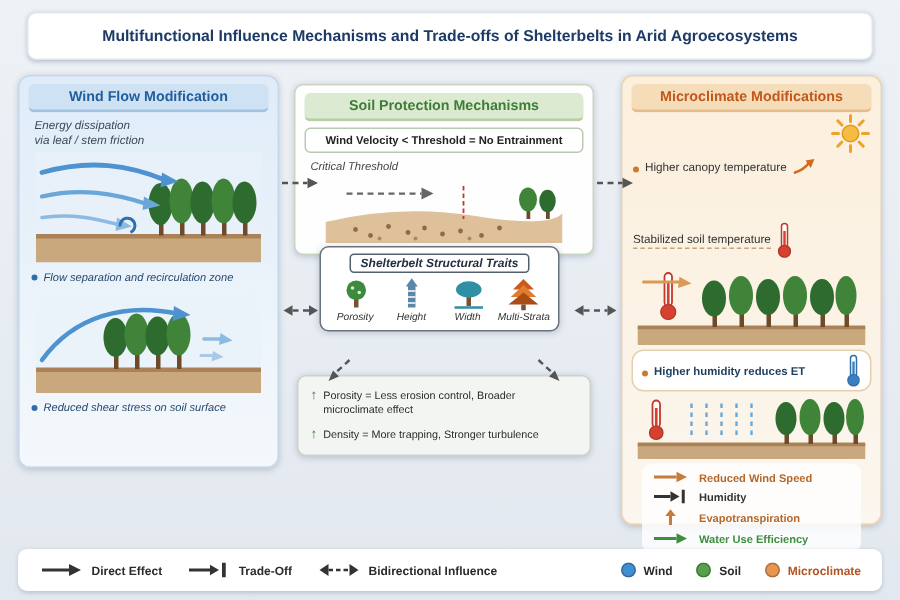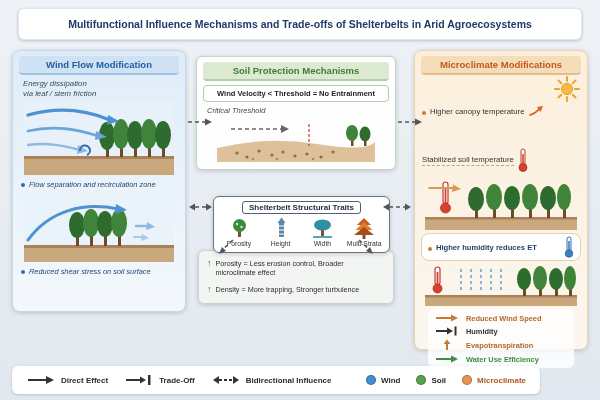--- a/index.html
+++ b/index.html
@@ -19,40 +19,40 @@
   .brow{display:flex;align-items:flex-start;gap:4px;padding:2px 8px;font-size:7.4px;font-style:italic;color:#24486e;}
   .bdot{width:4px;height:4px;border-radius:50%;background:#2d6fad;margin-top:3px;flex:none;}
   .bdot-o{background:#c97b2e;}
   svg.illus{display:block;margin:3px auto;}
   .soilbox{left:196px;top:56px;width:200px;height:114px;background:#fdfefd;border:1px solid #c9d6c2;border-radius:6px;z-index:1;}
   .rulepill{margin:4px 6px 2px;border:1px solid #b9c9b2;background:#fff;border-radius:4px;padding:3px 2px;text-align:center;
           font-weight:bold;font-size:7.5px;color:#222;}
   .soil-illus-wrap{position:relative;height:62px;}
   .crit{position:absolute;left:10px;top:2px;font-style:italic;font-size:7.5px;color:#444;z-index:2;}
   .soil-illus-wrap svg{position:absolute;left:20px;top:16px;}
-  .traitsbox{left:213px;top:196px;width:177px;height:57px;background:#fff;border:1.5px solid #6b7280;border-radius:6px;z-index:2;}
+  .traitsbox{left:213px;top:164px;width:160px;height:57px;background:#fff;border:1.5px solid #6b7280;border-radius:6px;z-index:2;font-style:italic;}
   .traits-title{margin:4px auto 3px;width:max-content;border:1px solid #55606e;border-radius:3px;padding:1px 6px;
           font-size:8px;font-weight:bold;color:#22303f;}
   .traits-row{display:flex;justify-content:space-around;padding:0 4px;}
   .trait{display:flex;flex-direction:column;align-items:center;width:40px;}
   .trait-label{font-size:6.8px;color:#333;margin-top:1px;white-space:nowrap;}
   .tobox{left:198px;top:250px;width:196px;height:54px;background:#f3f5f3;border:1px solid #ccd3cc;border-radius:6px;
           padding:4px 8px;box-sizing:border-box;display:flex;flex-direction:column;justify-content:space-around;z-index:1;}
   .torow{display:flex;gap:4px;font-size:7.2px;color:#2b2b2b;line-height:1.25;align-items:flex-start;}
   .up{color:#2e8b2e;font-weight:bold;font-size:9px;line-height:1.1;flex:none;}
   .mrow{display:flex;align-items:center;gap:4px;padding:1px 7px;font-size:7.8px;color:#333;position:relative;margin-top:29px;}
   .dashed-u{border-bottom:1px dashed #caa27a;padding-bottom:1px;}
   .sun{position:absolute;right:7px;top:25px;z-index:2;}
   .pill{margin:3px 6px;background:#fff;border:1px solid #e6cfae;border-radius:8px;padding:2px 6px;display:flex;
           align-items:center;gap:4px;font-size:7.6px;font-weight:bold;color:#1f3d5c;}
   .pill .thermo{margin-left:auto;}
   .effects{margin:3px 13px;background:rgba(255,255,255,.8);border-radius:6px;padding:4px 6px;display:flex;
           flex-direction:column;gap:3px;}
   .erow{display:flex;align-items:center;gap:6px;font-size:7.4px;font-weight:bold;color:#333;}
-  .footer{left:12px;top:366px;width:528px;height:28px;background:#fff;border-radius:6px;
+  .footer{left:12px;top:366px;width:576px;height:28px;background:#fff;border-radius:6px;
           box-shadow:0 1px 3px rgba(30,50,80,.2);display:flex;align-items:center;gap:16px;padding:0 14px;
           box-sizing:border-box;position:absolute;z-index:1;}
   .fitem{display:flex;align-items:center;gap:5px;font-size:8px;font-weight:bold;color:#2b2b2b;}
   .ml{margin-left:auto;}
   .micro-label{color:#b35425;}
   .dot10{width:10px;height:10px;border-radius:50%;border:1px solid rgba(0,0,0,.25);box-sizing:border-box;}
   .connectors{position:absolute;left:0;top:0;z-index:3;pointer-events:none;}
 </style>
 </head>
 <body>

